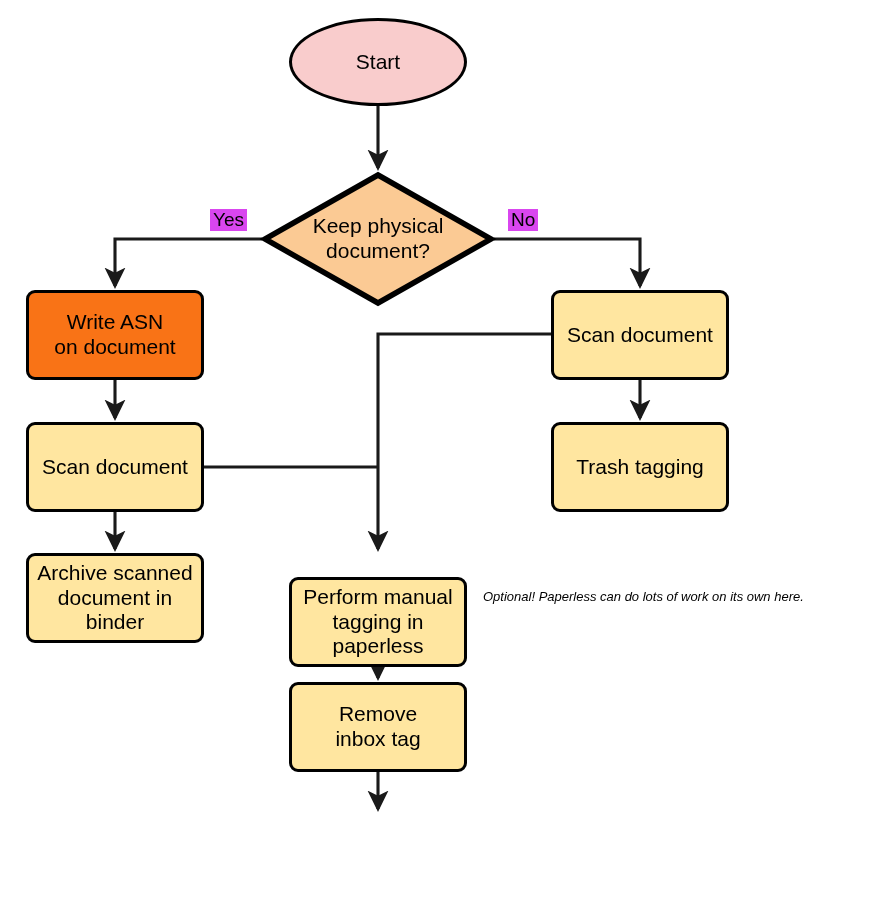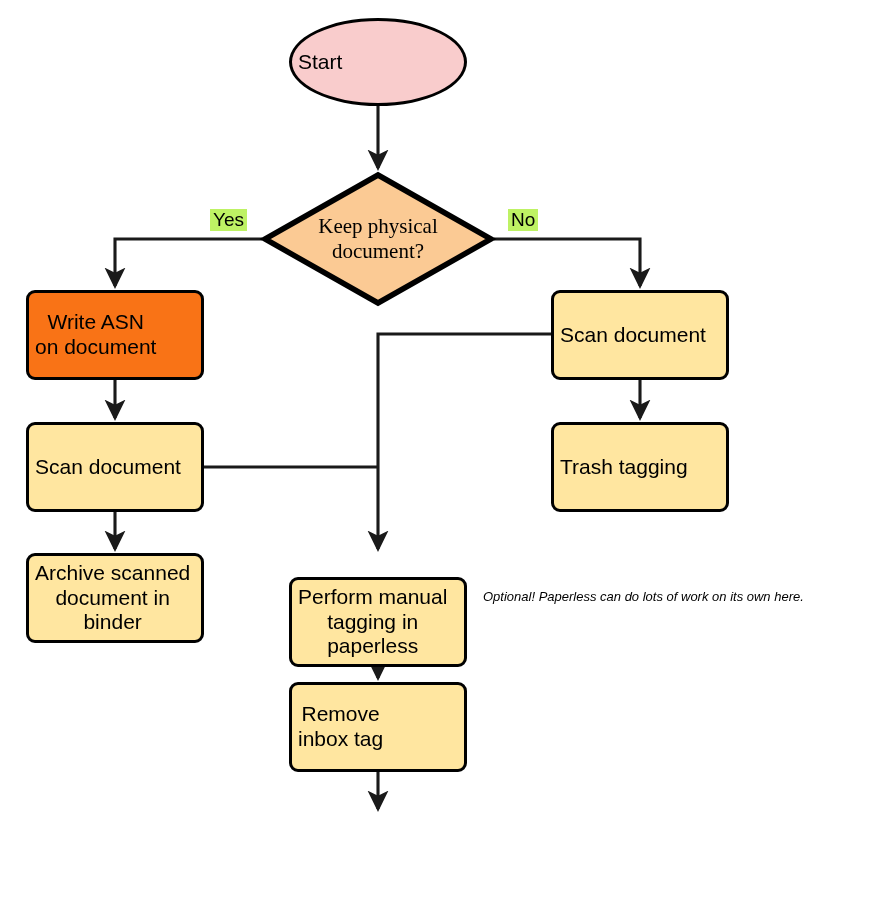--- a/index.html
+++ b/index.html
@@ -24,21 +24,21 @@
     left: 0;
     top: 0;
     width: 888px;
     height: 907px;
   }
   .node {
     position: absolute;
     box-sizing: border-box;
     display: flex;
     align-items: center;
-    justify-content: flex-start;
+    justify-content: center;
     text-align: center;
     color: #000000;
     z-index: 3;
   }
   .node .node-label {
     display: block;
     line-height: 1.18;
     white-space: pre-line;
     padding: 0 6px;
   }
@@ -48,21 +48,20 @@
     font-size: 21px;
   }
   .process {
     border: 3px solid #000000;
     border-radius: 9px;
     font-size: 21px;
   }
   .decision-wrap {
     position: absolute;
     z-index: 3;
-    font-family: Liberation Serif, serif;
   }
   .decision-wrap svg {
     position: absolute;
     left: 0;
     top: 0;
     overflow: visible;
   }
   .decision-text {
     position: absolute;
     left: 0;
@@ -75,21 +74,21 @@
     text-align: center;
     font-size: 21px;
     color: #000000;
     white-space: pre-line;
     line-height: 1.18;
   }
   .edge-label {
     position: absolute;
     font-size: 19px;
     color: #000000;
-    background: #bef264;
+    background: #d946ef;
     padding: 0 3px;
     z-index: 4;
     white-space: nowrap;
   }
   .note {
     position: absolute;
     font-size: 13px;
     font-style: italic;
     color: #000000;
     line-height: 1.32;

